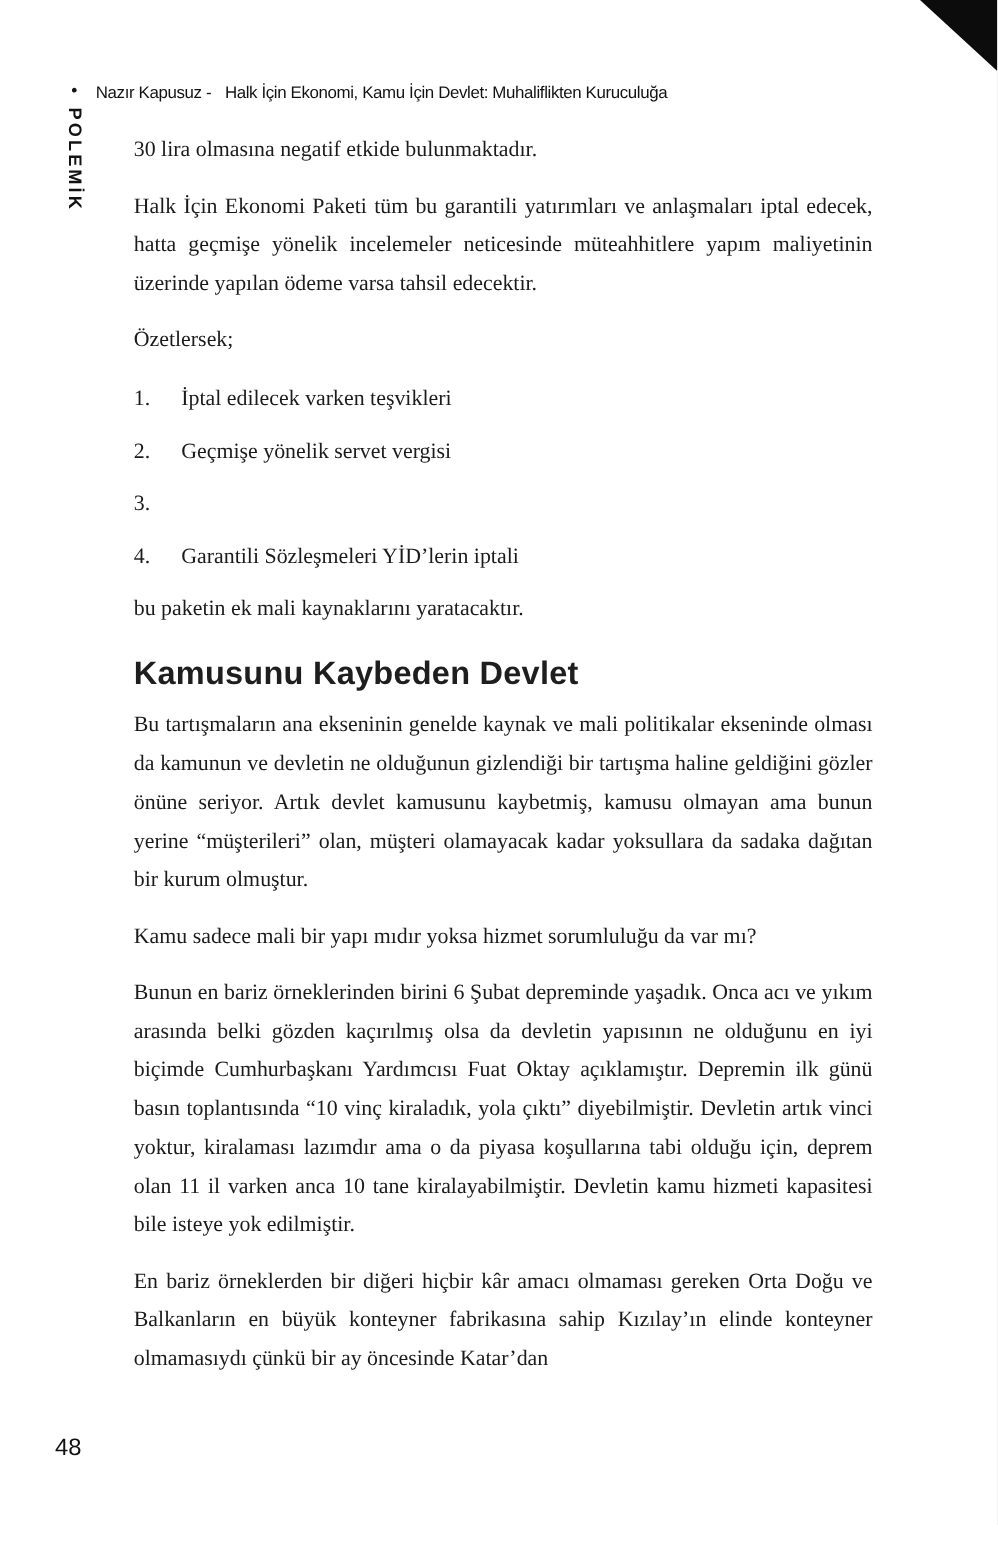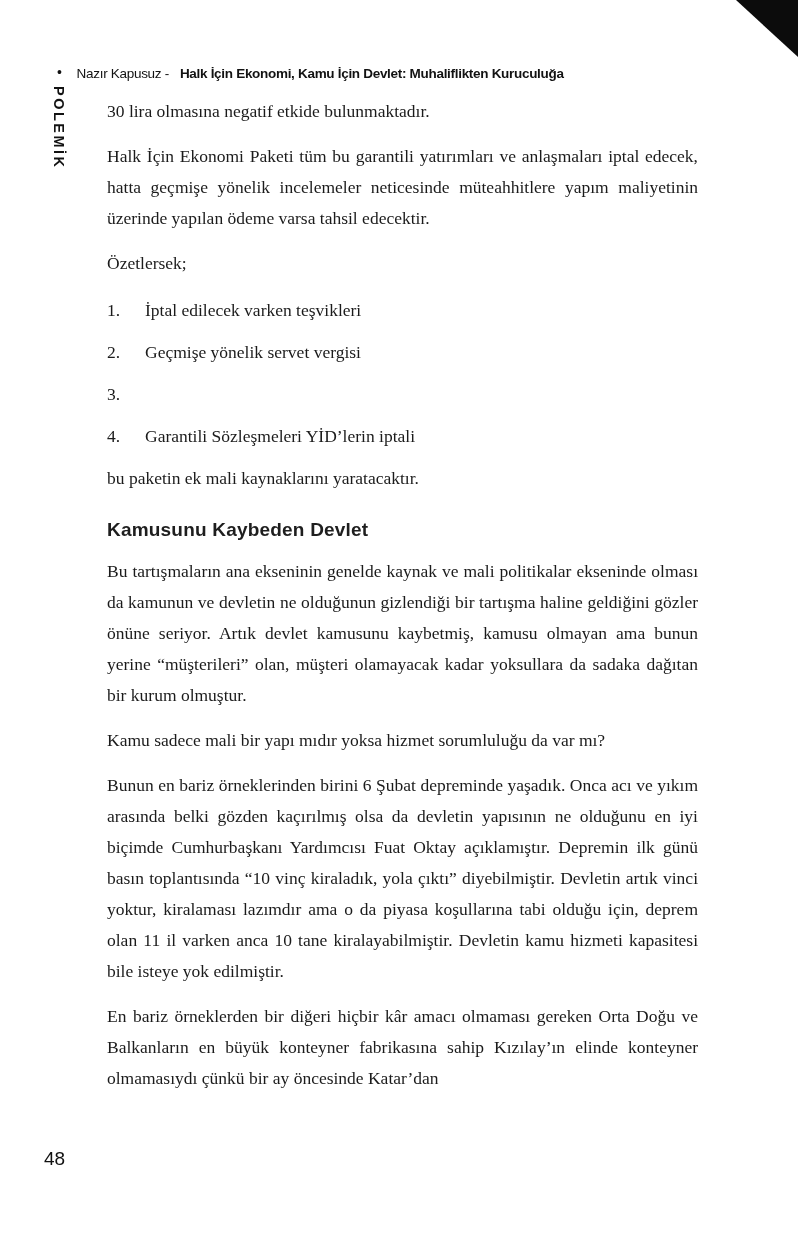--- a/index.html
+++ b/index.html
@@ -39,38 +39,38 @@
     font-size: 14px;
     margin-right: 15px;
     position: relative;
     top: -1px;
   }
   .running-header .author {
     font-weight: 400;
     margin-right: 11px;
   }
   .running-header .book-title {
-    font-weight: 700;
+    font-weight: 400;
   }
   
   .margin-label {
     position: absolute;
     left: 51px; top: 86px;
     writing-mode: vertical-rl;
     text-orientation: mixed;
     font-family: "Liberation Sans", sans-serif;
     font-weight: 700;
     font-size: 14.5px;
     letter-spacing: 2.5px;
     color: #121212;
   }
   
   .content {
     position: absolute;
-    left: 107px; top: 96px;
+    left: 107px; top: 104px;
     width: 591px;
   }
   .content p.body {
     font-size: 17.5px;
     line-height: 31px;
     text-align: justify;
     margin-bottom: 14px;
   }
   .content p.nojustify { text-align: left; }
   .numbered-list { margin: 16px 0 4px 0; }
@@ -80,21 +80,21 @@
     line-height: 31px;
     margin-bottom: 11px;
   }
   .list-item .num {
     flex: none;
     width: 38px;
   }
   .section-heading {
     font-family: "Liberation Sans", sans-serif;
     font-weight: 700;
-    font-size: 19px;
+    font-size: 26px;
     line-height: 28px;
     letter-spacing: 0.2px;
     color: #1e1e1e;
     margin: 22px 0 12px 0;
   }
   .page-number {
     position: absolute;
     left: 44px; top: 1148px;
     font-family: "Liberation Sans", sans-serif;
     font-weight: 400;

